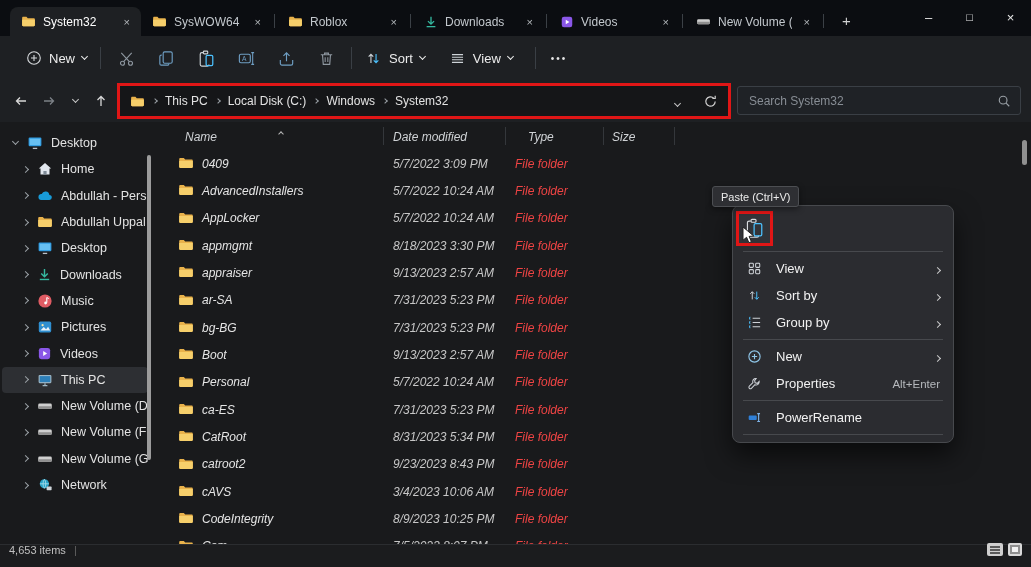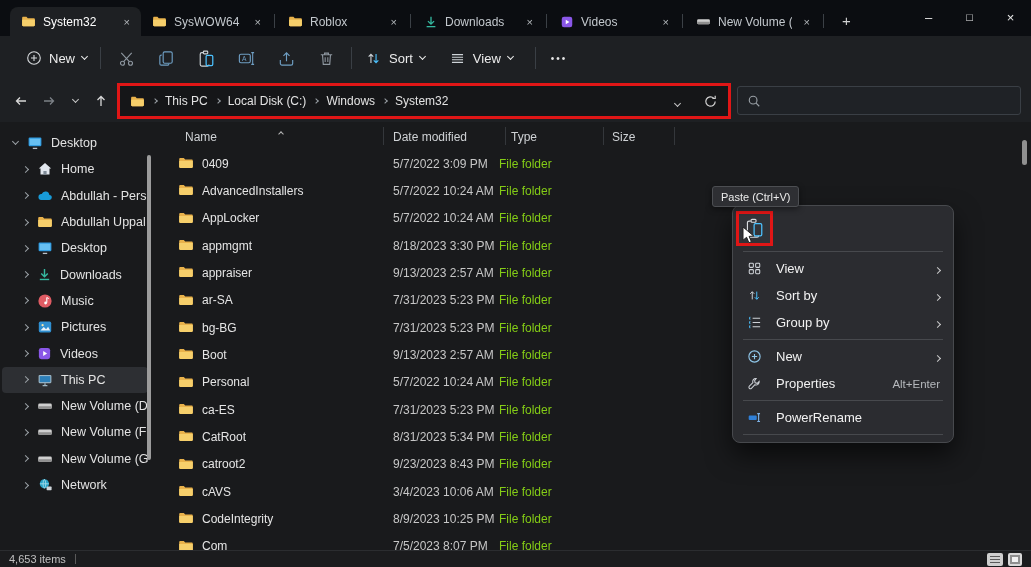--- a/index.html
+++ b/index.html
@@ -48,37 +48,37 @@
   
   .main{position:absolute;top:122px;left:0;right:0;bottom:17px;display:flex;background:#191a1c;}
   .sidebar{width:160px;flex:none;position:relative;padding-top:8px;}
   .sitem{height:26.3px;display:flex;align-items:center;gap:8px;padding-left:20px;font-size:12.5px;color:#e3e3e3;margin:0 12px 0 2px;border-radius:4px;}
   .sitem.root{padding-left:10px;}
   .sitem.sel{background:#2d2f33;}
   .sch{color:#9aa0a6;flex:none;width:7px;display:inline-flex;justify-content:center;}
   .slabel{white-space:nowrap;overflow:hidden;}
   .sscroll{position:absolute;right:9px;top:33px;width:4px;height:305px;background:#9c9c9c;border-radius:2px;}
 
-  .filelist{flex:1;position:relative;}
+  .filelist{flex:1;position:relative;font-style:italic;}
   .fheader{position:relative;height:27px;font-size:12px;color:#cfd2d5;}
   .fh{position:absolute;top:8px;white-space:nowrap;}
   .hsep{position:absolute;top:5px;width:1px;height:18px;background:#34373b;}
   .hcaret{position:absolute;left:119px;top:3px;color:#b7b7b7;}
   .fbody{position:absolute;top:28px;left:0;right:0;bottom:0;overflow:hidden;}
   .frow{height:27.35px;position:relative;}
   .frow .ficon{position:absolute;left:18px;top:5px;}
   .fcell{position:absolute;top:50%;transform:translateY(-50%);font-size:12px;white-space:nowrap;}
   .fname{left:42px;color:#e5e5e5;}
   .fdate{left:233px;color:#c7c7c7;}
-  .ftype{left:339px;color:#84cc16;}
+  .ftype{left:355px;color:#ef4444;}
   .lscroll{position:absolute;right:4px;top:18px;width:5px;height:25px;background:#909090;border-radius:2.5px;}
 
   
   .statusbar{position:absolute;left:0;right:0;bottom:0;height:17px;background:#1b1c1e;border-top:1px solid #2b2d30;
-             display:flex;align-items:center;padding:0 9px;font-size:11px;color:#c0c0c0;z-index:6;}
+             display:flex;align-items:flex-end;padding:11px 9px;font-size:11px;color:#c0c0c0;z-index:6;}
   .sdiv{width:1px;height:10px;background:#5a5a5a;margin-left:9px;}
   .viewicons{margin-left:auto;display:flex;gap:5px;align-items:center;}
   .vic1{width:16px;height:13px;background:#cfcfcf;border-radius:2px;position:relative;}
   .vic1:before{content:"";position:absolute;left:3px;right:3px;top:3px;height:1.5px;background:#5a5a5a;box-shadow:0 3px 0 #5a5a5a,0 6px 0 #5a5a5a;}
   .vic2{width:14px;height:13px;border:2px solid #d9d9d9;border-radius:2px;background:#8f8f8f;display:flex;align-items:center;justify-content:center;}
   .vic2:before{content:"";width:6px;height:5px;background:#f2f2f2;}
 
   
   .ctxmenu{position:absolute;left:732px;top:205px;width:222px;background:#2b2c30;border:1px solid #47494d;
            border-radius:8px;box-shadow:0 12px 26px rgba(0,0,0,.6);z-index:20;padding:2px 0 4px;}
@@ -299,20 +299,21 @@
       <span style="margin-right:16px"><span class="chev d" style="color:#c7c7c7"></span></span>
       <span>
           <svg width="15" height="15" viewBox="0 0 16 16">
             <path d="M13 8a5 5 0 1 1-1.5-3.6" fill="none" stroke="#d0d0d0" stroke-width="1.3"></path>
             <path d="M13 1.8v3h-3" fill="none" stroke="#d0d0d0" stroke-width="1.3"></path>
           </svg>
         </span>
     </div>
 
     <div class="searchbox">
+      <input placeholder="Search System32" style="">
       <span class="ic">
           <svg width="14" height="14" viewBox="0 0 16 16">
             <circle cx="7" cy="7" r="4.4" fill="none" stroke="#9aa0a6" stroke-width="1.3"></circle>
             <path d="M10.4 10.4 14 14" stroke="#9aa0a6" stroke-width="1.3"></path>
           </svg>
         </span>
     </div>
   </div>
 
   <div class="main">
@@ -493,21 +494,21 @@
         <span class="slabel">Network</span>
       </div>
       <div class="sscroll"></div>
     </div>
 
     <div class="filelist">
       <div class="fheader">
         <span class="hcaret"><span class="chev u" style="width:4px;height:4px"></span></span>
         <span class="fh" style="left:25px">Name</span>
         <span class="fh" style="left:233px">Date modified</span>
-        <span class="fh" style="left:351px">Type</span>
+        <span class="fh" style="left:368px">Type</span>
         <span class="fh" style="left:452px">Size</span>
         <span class="hsep" style="left:223px"></span>
         <span class="hsep" style="left:345px"></span>
         <span class="hsep" style="left:443px"></span>
         <span class="hsep" style="left:514px"></span>
       </div>
       <div class="fbody">
 
         <div class="frow">
             <span class="ficon">

